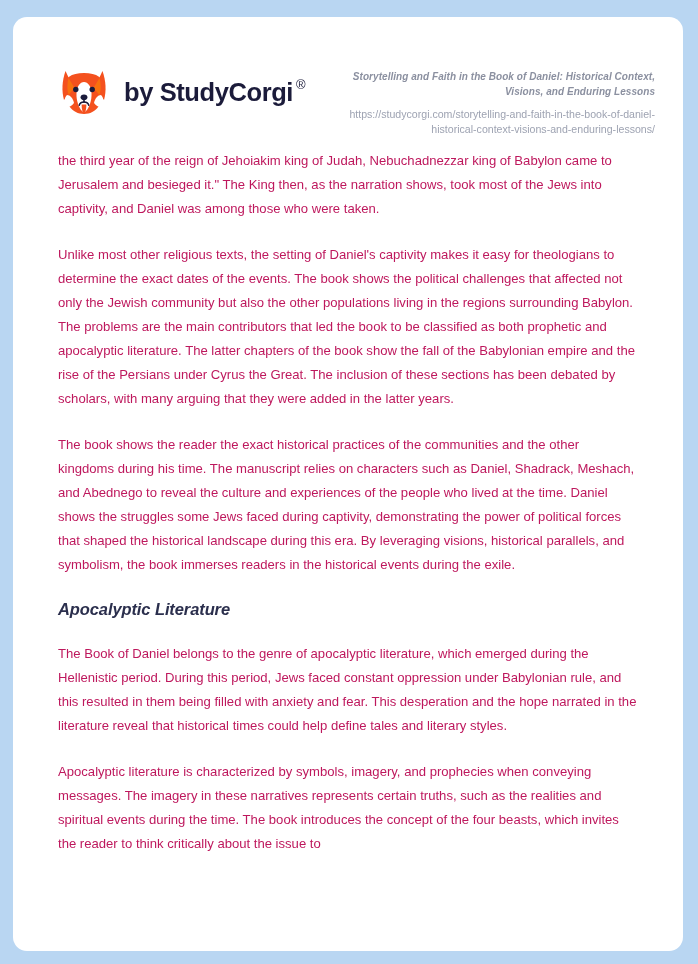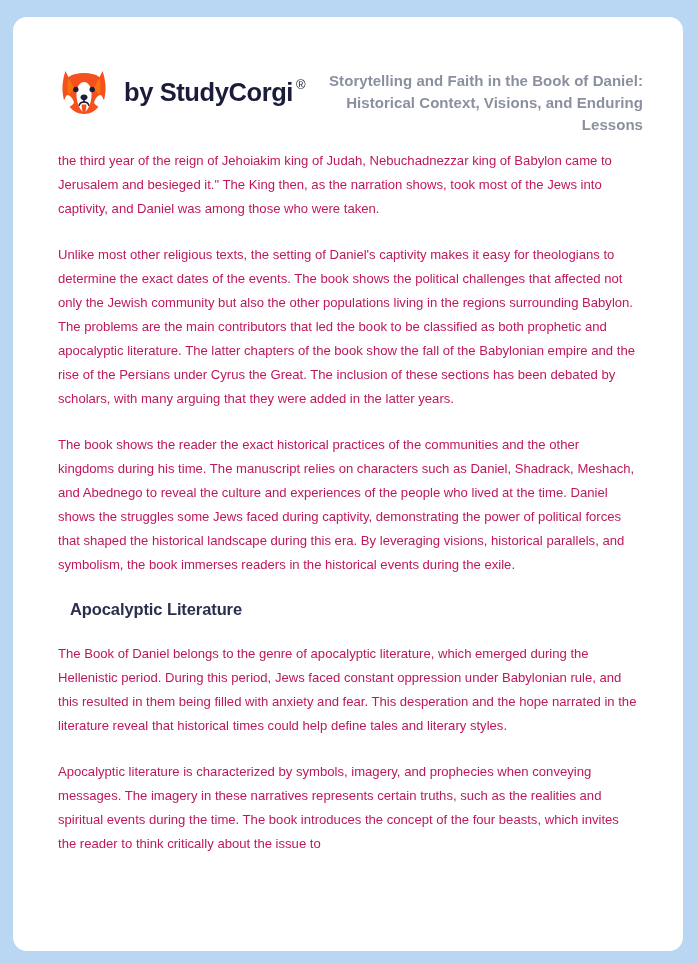--- a/index.html
+++ b/index.html
@@ -68,25 +68,26 @@
     margin-top: -2px;
   }
 
   .header-meta {
     text-align: right;
     max-width: 340px;
     padding-top: 3px;
   }
   .article-title {
     color: #8b90a0;
-    font-size: 15px;
+    font-size: 10px;
     font-weight: bold;
     line-height: 1.45;
     letter-spacing: 0.05px;
-    margin: 0 12px 8px 0;
+    margin: 0 0 8px 0;
+    font-style: italic;
   }
   .article-url {
     color: #9ea3b2;
     font-size: 10.6px;
     font-weight: normal;
     line-height: 1.42;
     margin: 0;
     word-break: break-word;
   }
 
@@ -99,22 +100,23 @@
     font-size: 13.1px;
     line-height: 24px;
     margin: 0 0 22px 0;
     text-align: left;
   }
   .section-heading {
     color: #2b2f4d;
     font-size: 16.5px;
     font-weight: bold;
     line-height: 1.3;
-    margin: 0 0 22px 12px;
+    margin: 0 0 22px 0;
     letter-spacing: -0.1px;
+    font-style: italic;
   }
   .doc-body p:last-child { margin-bottom: 13px; }
 </style>
 </head>
 <body>
 
 <div class="page-sheet">
 
   <div class="doc-header">
 
@@ -147,20 +149,21 @@
         </svg>
       </span>
       <div class="brand-wordmark">
         <span>by StudyCorgi</span>
         <span class="brand-reg">®</span>
       </div>
     </div>
 
     <div class="header-meta">
       <p class="article-title">Storytelling and Faith in the Book of Daniel: Historical Context, Visions, and Enduring Lessons</p>
+      <p class="article-url">https://studycorgi.com/storytelling-and-faith-in-the-book-of-daniel-historical-context-visions-and-enduring-lessons/</p>
     </div>
 
   </div>
 
   <div class="doc-body">
     <p>the third year of the reign of Jehoiakim king of Judah, Nebuchadnezzar king of Babylon came to Jerusalem and besieged it." The King then, as the narration shows, took most of the Jews into captivity, and Daniel was among those who were taken.</p>
     <p>Unlike most other religious texts, the setting of Daniel's captivity makes it easy for theologians to determine the exact dates of the events. The book shows the political challenges that affected not only the Jewish community but also the other populations living in the regions surrounding Babylon. The problems are the main contributors that led the book to be classified as both prophetic and apocalyptic literature. The latter chapters of the book show the fall of the Babylonian empire and the rise of the Persians under Cyrus the Great. The inclusion of these sections has been debated by scholars, with many arguing that they were added in the latter years.</p>
     <p>The book shows the reader the exact historical practices of the communities and the other kingdoms during his time. The manuscript relies on characters such as Daniel, Shadrack, Meshach, and Abednego to reveal the culture and experiences of the people who lived at the time. Daniel shows the struggles some Jews faced during captivity, demonstrating the power of political forces that shaped the historical landscape during this era. By leveraging visions, historical parallels, and symbolism, the book immerses readers in the historical events during the exile.</p>
     <h2 class="section-heading">Apocalyptic Literature</h2>
     <p>The Book of Daniel belongs to the genre of apocalyptic literature, which emerged during the Hellenistic period. During this period, Jews faced constant oppression under Babylonian rule, and this resulted in them being filled with anxiety and fear. This desperation and the hope narrated in the literature reveal that historical times could help define tales and literary styles.</p>

